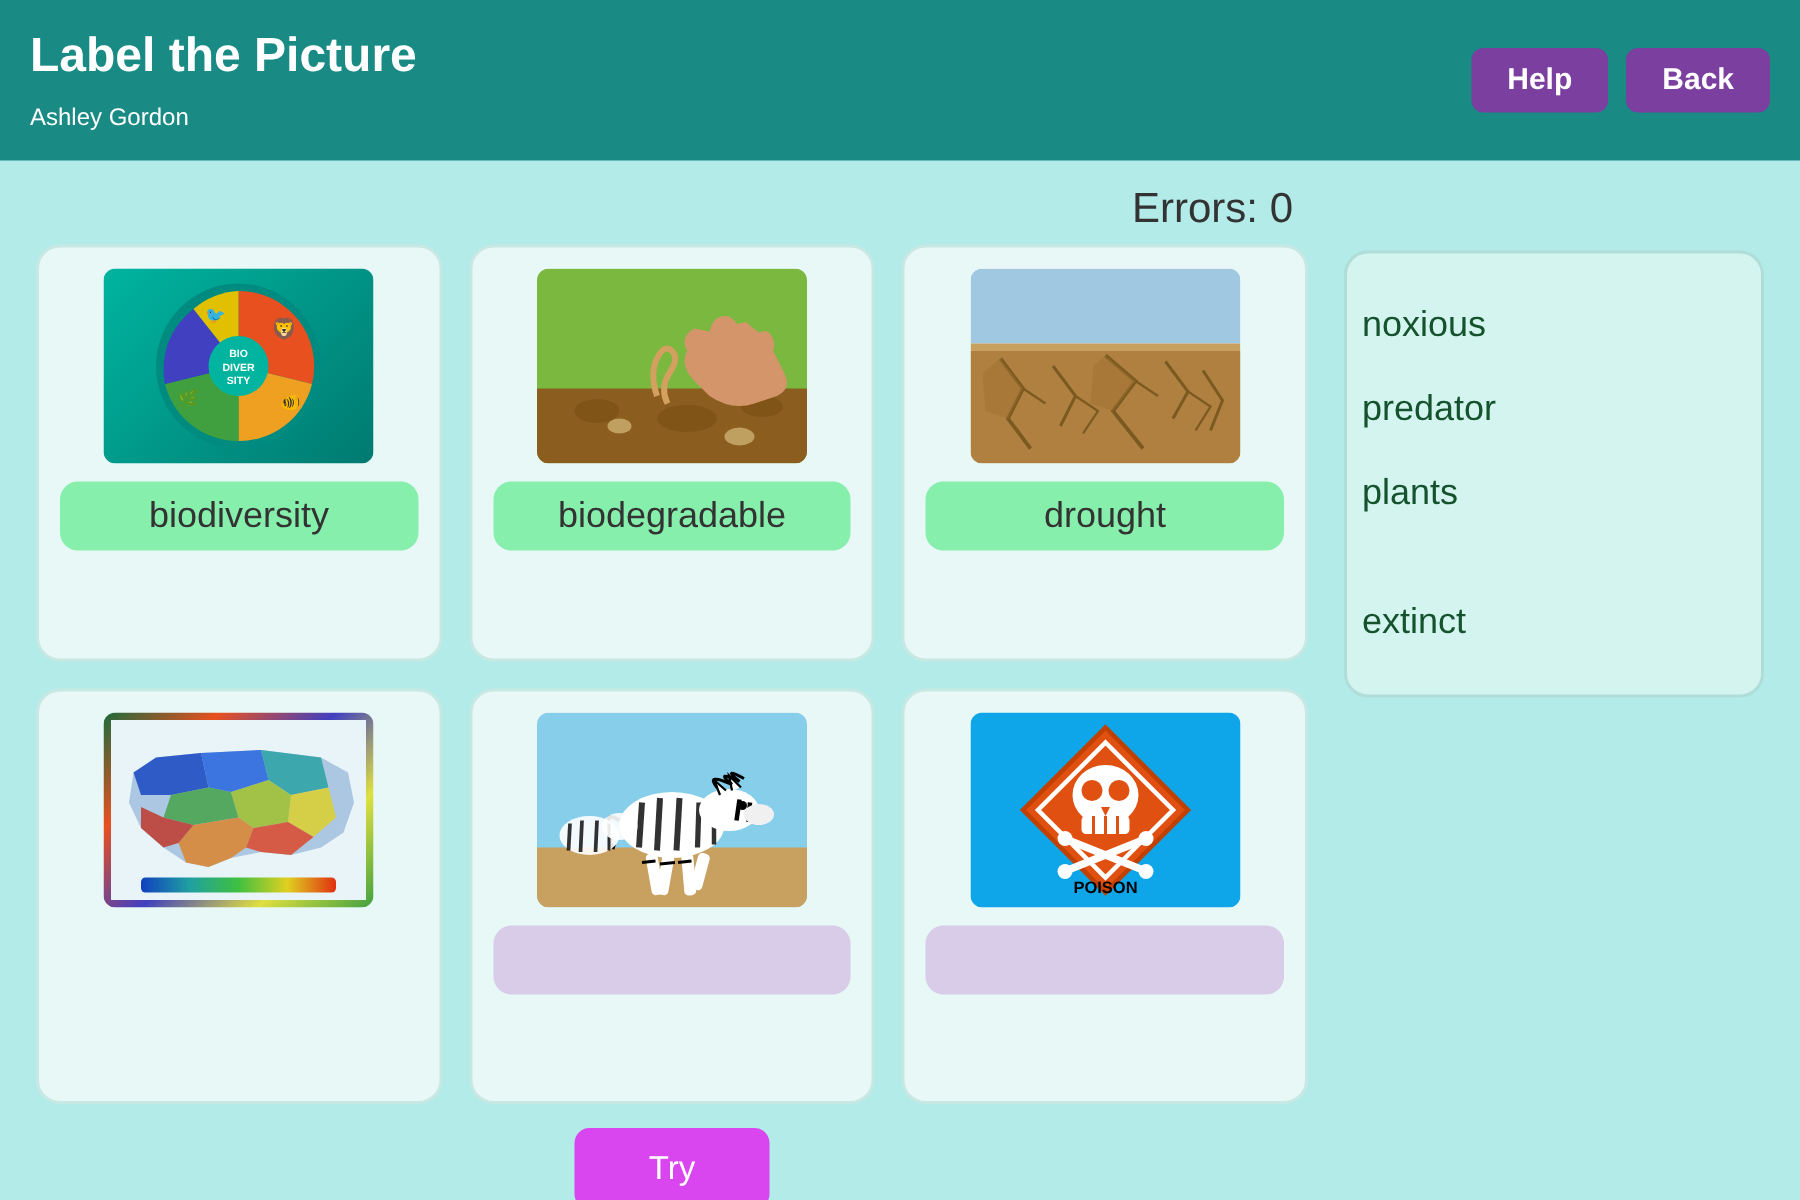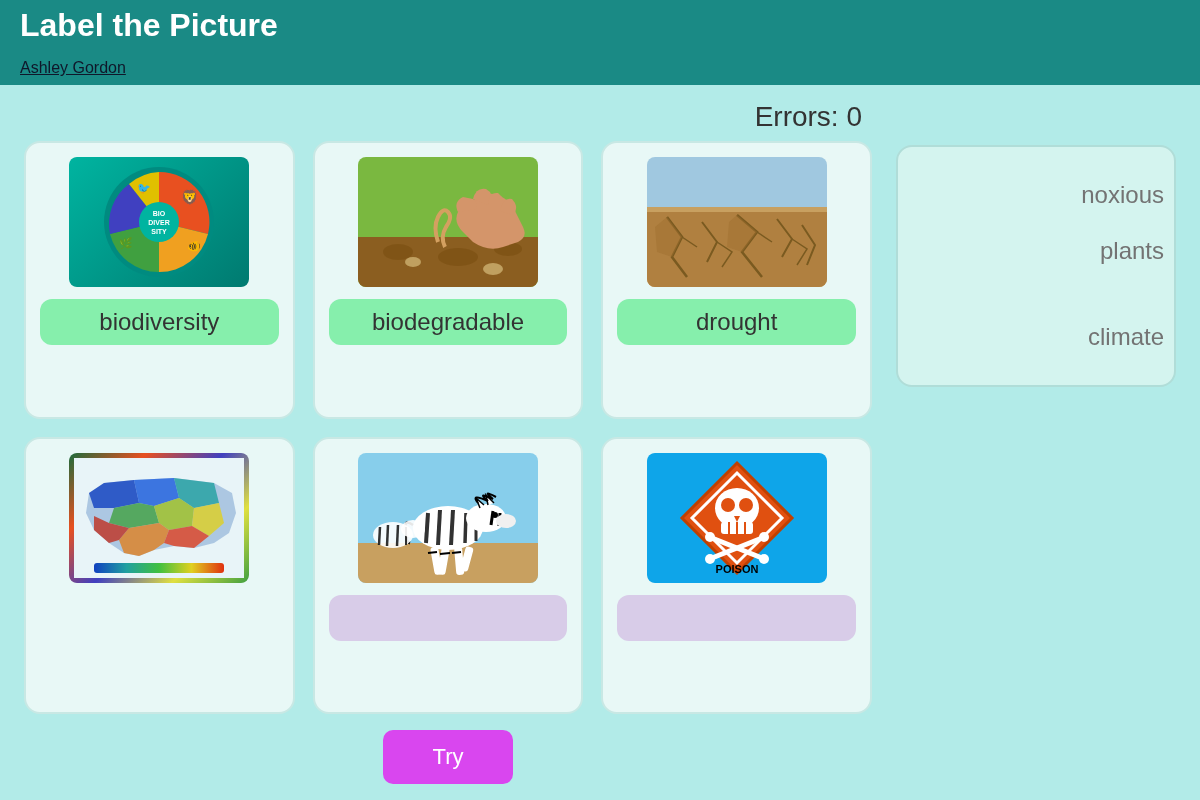--- a/index.html
+++ b/index.html
@@ -8,39 +8,38 @@
       height: 800px;
       overflow: hidden;
       font-family: 'Arial Rounded MT Bold', 'Arial', sans-serif;
       background-color: #b2ebe8;
     }
 
     
     #header {
       background-color: #1a8a85;
       width: 100%;
-      height: 85px;
+      height: 107px;
       display: flex;
       align-items: center;
       justify-content: space-between;
       padding: 0 20px;
       position: relative;
     }
     #header-title-block { display: flex; flex-direction: column; }
     #header h1 {
       color: white;
       font-size: 32px;
       font-weight: bold;
       line-height: 1.1;
     }
     #header .subtitle {
-      color: #0f172a;
+      color: #ffffff;
       font-size: 16px;
       margin-top: 16px;
-      text-decoration: underline;
     }
     #header-buttons { display: flex; gap: 12px; }
     .header-btn {
       background-color: #7b3fa0;
       color: white;
       border: none;
       border-radius: 8px;
       padding: 10px 24px;
       font-size: 20px;
       font-weight: bold;
@@ -177,25 +176,25 @@
       flex-direction: column;
       align-items: center;
       padding: 20px 10px;
       gap: 0;
       margin-top: 44px;
       height: fit-content;
     }
 
     .word-item {
       font-size: 24px;
-      color: #737373;
+      color: #14532d;
       padding: 14px 0;
       cursor: pointer;
       width: 100%;
-      text-align: right;
+      text-align: left;
       border-radius: 8px;
     }
 
     .word-divider {
       height: 30px;
     }
 
     
     .bio-wheel {
       width: 120px;
@@ -210,20 +209,22 @@
   </style>
 </head>
 <body>
 
 <div id="header">
   <div id="header-title-block">
     <h1>Label the Picture</h1>
     <span class="subtitle">Ashley Gordon</span>
   </div>
   <div id="header-buttons">
+    <button class="header-btn">Help</button>
+    <button class="header-btn">Back</button>
   </div>
 </div>
 
 <div id="main">
 
   <div id="left-area">
 
     <div id="errors-bar">
       <span id="errors-text">Errors: 0</span>
     </div>
@@ -452,18 +453,19 @@
     </div>
 
     <div id="try-btn-container">
       <button id="try-btn">Try</button>
     </div>
 
   </div>
 
   <div id="right-panel">
     <div class="word-item">noxious</div>
+    <div class="word-item">predator</div>
     <div class="word-item">plants</div>
     <div class="word-divider"></div>
-    <div class="word-item">climate</div>
+    <div class="word-item">extinct</div>
   </div>
 
 </div>
 
 </body></html>

